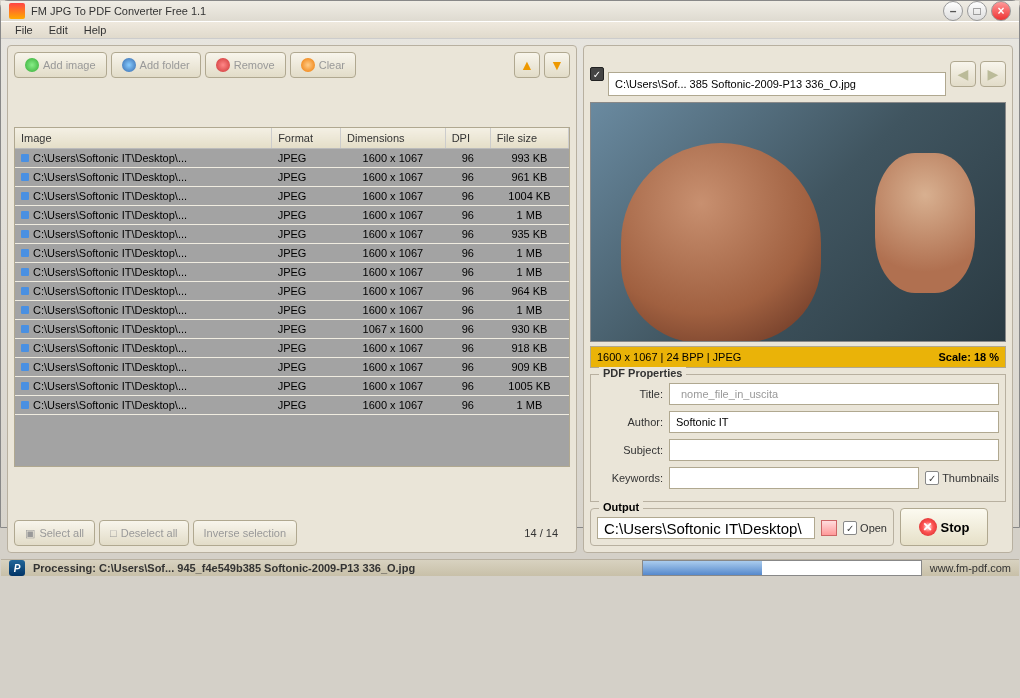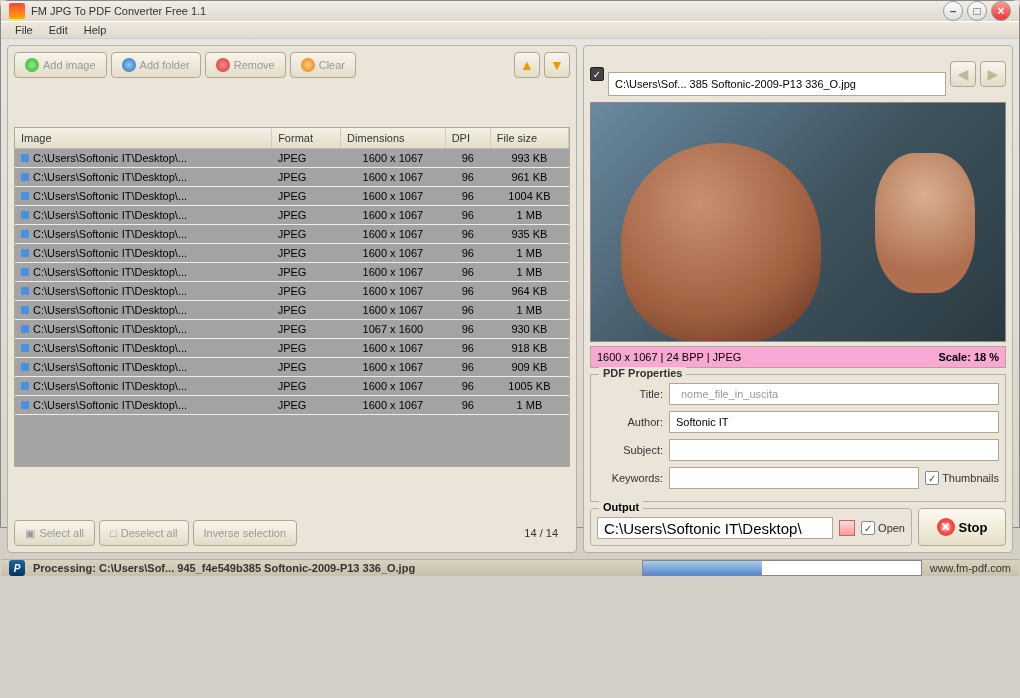--- a/index.html
+++ b/index.html
@@ -163,21 +163,21 @@
 .preview-img::after {
   content:'';
   position:absolute;
   right: 30px; top: 50px; width: 100px; height: 140px;
   background: radial-gradient(circle at 50% 30%, #d8b090 0%, #b07050 70%);
   border-radius: 40%;
 }
 .preview-info {
   margin: 4px 6px 6px 6px;
   height: 22px;
-  background: #f9a8d4;
+  background: #eab308;
   border: 1px solid #b0a890;
   display: flex;
   align-items: center;
   padding: 0 6px;
   font-size: 11px;
 }
 .preview-info .right { margin-left: auto; font-weight: bold; }
 .fieldset {
   margin: 0 6px 6px 6px;
   border: 1px solid #b8b0a0;
@@ -200,21 +200,21 @@
   flex: 1; height: 22px;
   border: 1px solid #b0a890;
   padding: 0 6px;
   font-size: 11px;
   background: #fff;
 }
 .chkwrap { display: flex; align-items: center; gap: 3px; color: #333; }
 .chkbox { width: 14px; height: 14px; border: 1px solid #888; border-radius: 2px; background: #fff; display:inline-flex; align-items:center; justify-content:center; font-size:10px; color:#444;}
 .output-row {
   display: flex;
-  padding: 0 6px 6px 6px;
+  padding: 0 24px 6px 6px;
   gap: 6px;
   align-items: stretch;
 }
 .output-box {
   flex: 1;
   border: 1px solid #b8b0a0;
   border-radius: 4px;
   padding: 8px 6px 6px 6px;
   position: relative;
   background: #eae5d8;

